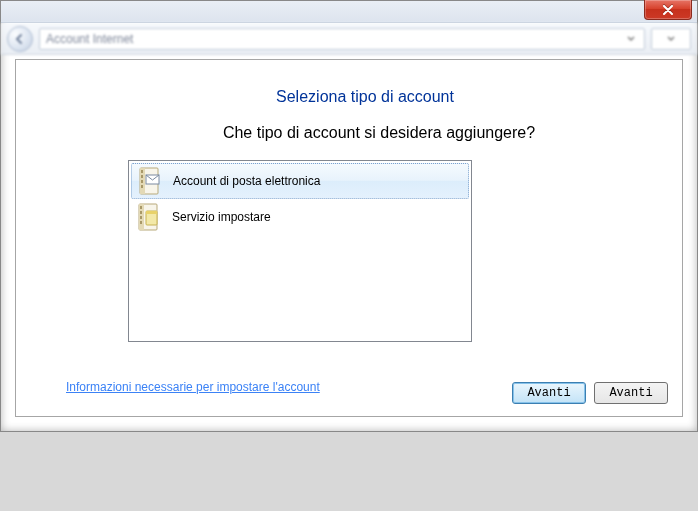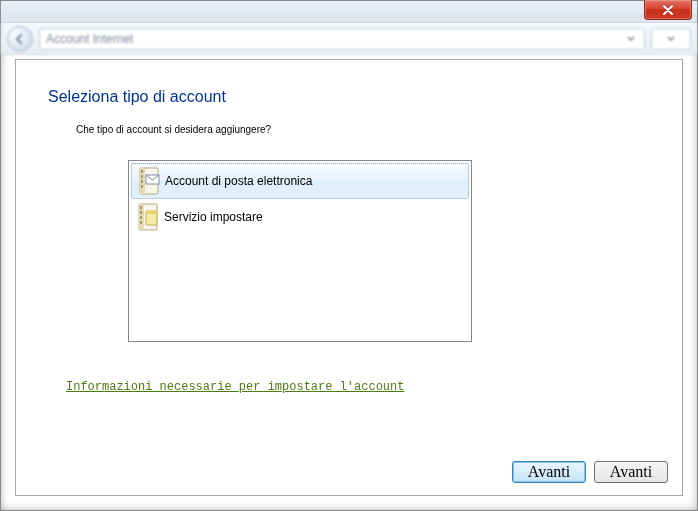--- a/index.html
+++ b/index.html
@@ -8,24 +8,25 @@
     font-family: "Segoe UI", Tahoma, sans-serif;
     background: #d8d8d8;
     width: 698px;
     height: 511px;
     overflow: hidden;
     position: relative;
   }
   .window {
     position: absolute;
     left: 0; top: 0;
-    width: 698px; height: 511px;
+    width: 698px; height: 432px;
     background: #fff;
     border: 1px solid #888;
     box-shadow: 0 0 8px rgba(0,0,0,0.3) inset;
+    text-align: center;
   }
   .titlebar {
     height: 22px;
     background: linear-gradient(to bottom, #e9eef5 0%, #dde4ee 100%);
     border-bottom: 1px solid #bcc7d6;
     position: relative;
   }
   .close-btn {
     position: absolute;
     right: 5px;
@@ -91,71 +92,70 @@
     border: 1px solid #a6a6a6;
   }
   .heading {
     color: #003399;
     font-size: 16px;
     font-weight: 400;
     padding: 28px 0 0 32px;
   }
   .subheading {
     color: #000;
-    font-size: 10px;
+    font-size: 16px;
     padding: 18px 0 0 60px;
   }
   .listbox {
     position: absolute;
     left: 112px; top: 100px;
     width: 344px; height: 182px;
     border: 1px solid #828790;
     background: #fff;
     padding: 2px;
   }
   .option {
     display: flex;
     align-items: center;
-    gap: 3px;
+    gap: 11px;
     height: 36px;
     padding: 0 4px;
     font-size: 12px;
     color: #000;
     cursor: default;
   }
   .option.selected {
     background: linear-gradient(to bottom, #f5fafe 0%, #e8f3fc 48%, #dcedfb 50%, #e4f1fd 100%);
     border: 1px dotted #7da2ce;
     border-radius: 2px;
     margin: 0;
   }
   .opt-icon {
     width: 26px; height: 30px;
     display: flex; align-items: center; justify-content: center;
   }
   .link {
     position: absolute;
     left: 50px; top: 320px;
     font-size: 12px;
-    color: #4d7c0f;
+    color: #3b82f6;
     text-decoration: underline;
     cursor: pointer;
-    font-family: Liberation Mono, monospace;
   }
   .button-row {
     position: absolute;
     right: 14px; bottom: 12px;
     display: flex;
     gap: 8px;
   }
   .btn {
     min-width: 74px;
     height: 22px;
-    font-size: 16px;
-    font-family: Liberation Serif, serif;
+    font-size: 12px;
+    font-family: Liberation Mono, monospace;
     border: 1px solid #707070;
     border-radius: 3px;
     background: linear-gradient(to bottom, #f4f4f4, #e6e6e6);
     padding: 0 12px;
     display: flex;
     align-items: center;
     justify-content: center;
     cursor: default;
   }
   .btn.default {

